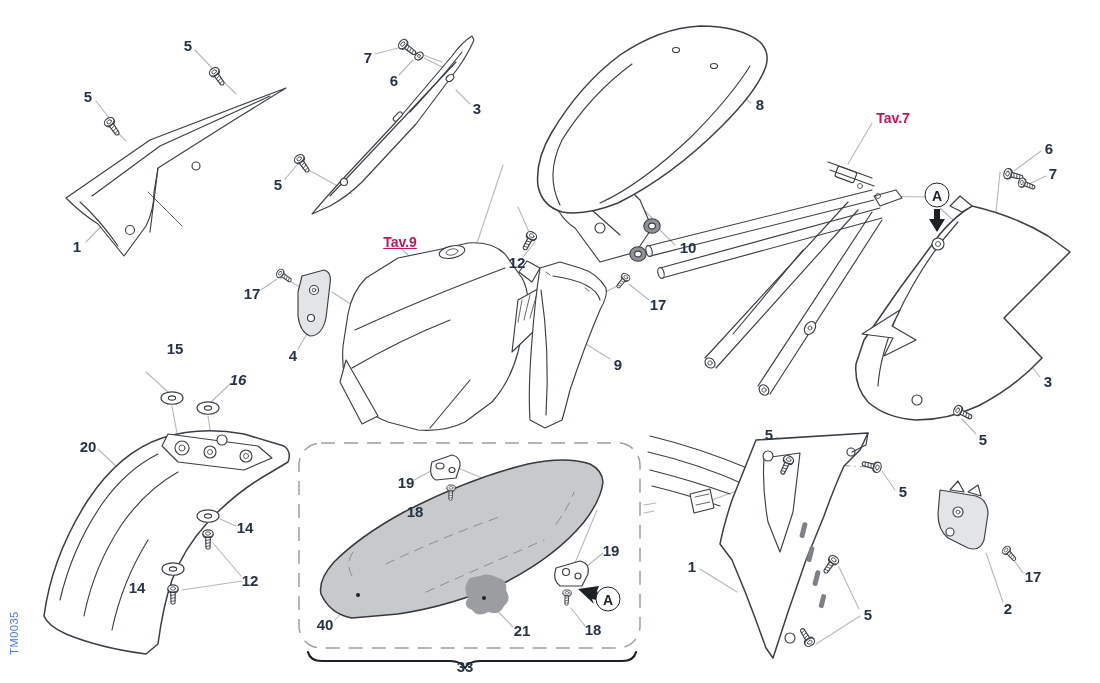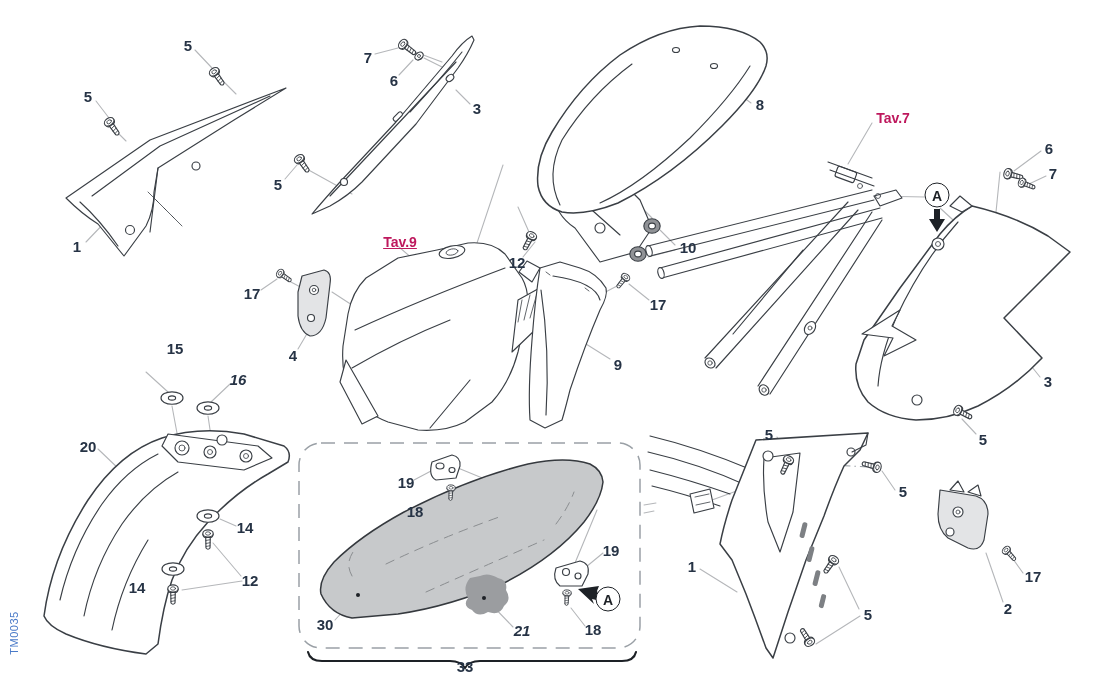--- a/index.html
+++ b/index.html
@@ -344,22 +344,22 @@
       <div class="callout" style="left: 139px; top: 348px; margin-left: 36px;">15</div>
       <div class="callout" style="left: 238px; top: 379px; font-style: italic;">16</div>
       <div class="callout" style="left: 88px; top: 446px;">20</div>
       <div class="callout" style="left: 245px; top: 527px;">14</div>
       <div class="callout" style="left: 250px; top: 580px;">12</div>
       <div class="callout" style="left: 137px; top: 587px;">14</div>
       <div class="callout" style="left: 406px; top: 482px;">19</div>
       <div class="callout" style="left: 415px; top: 511px;">18</div>
       <div class="callout" style="left: 611px; top: 550px;">19</div>
       <div class="callout" style="left: 593px; top: 629px;">18</div>
-      <div class="callout" style="left: 522px; top: 630px; font-style: italic;">21</div>
-      <div class="callout" style="left: 325px; top: 624px;">30</div>
+      <div class="callout" style="left: 522px; top: 630px;">21</div>
+      <div class="callout" style="left: 325px; top: 624px;">40</div>
       <div class="callout" style="left: 465px; top: 666px;">33</div>
       <div class="callout" style="left: 769px; top: 434px;">5</div>
       <div class="callout" style="left: 903px; top: 491px;">5</div>
       <div class="callout" style="left: 692px; top: 566px;">1</div>
       <div class="callout" style="left: 868px; top: 614px;">5</div>
       <div class="callout" style="left: 1033px; top: 576px;">17</div>
       <div class="callout" style="left: 1008px; top: 608px;">2</div>
       <div class="marker" style="left: 937px; top: 195px;">A</div>
       <div class="marker" style="left: 608px; top: 599px;">A</div>
     </div>

